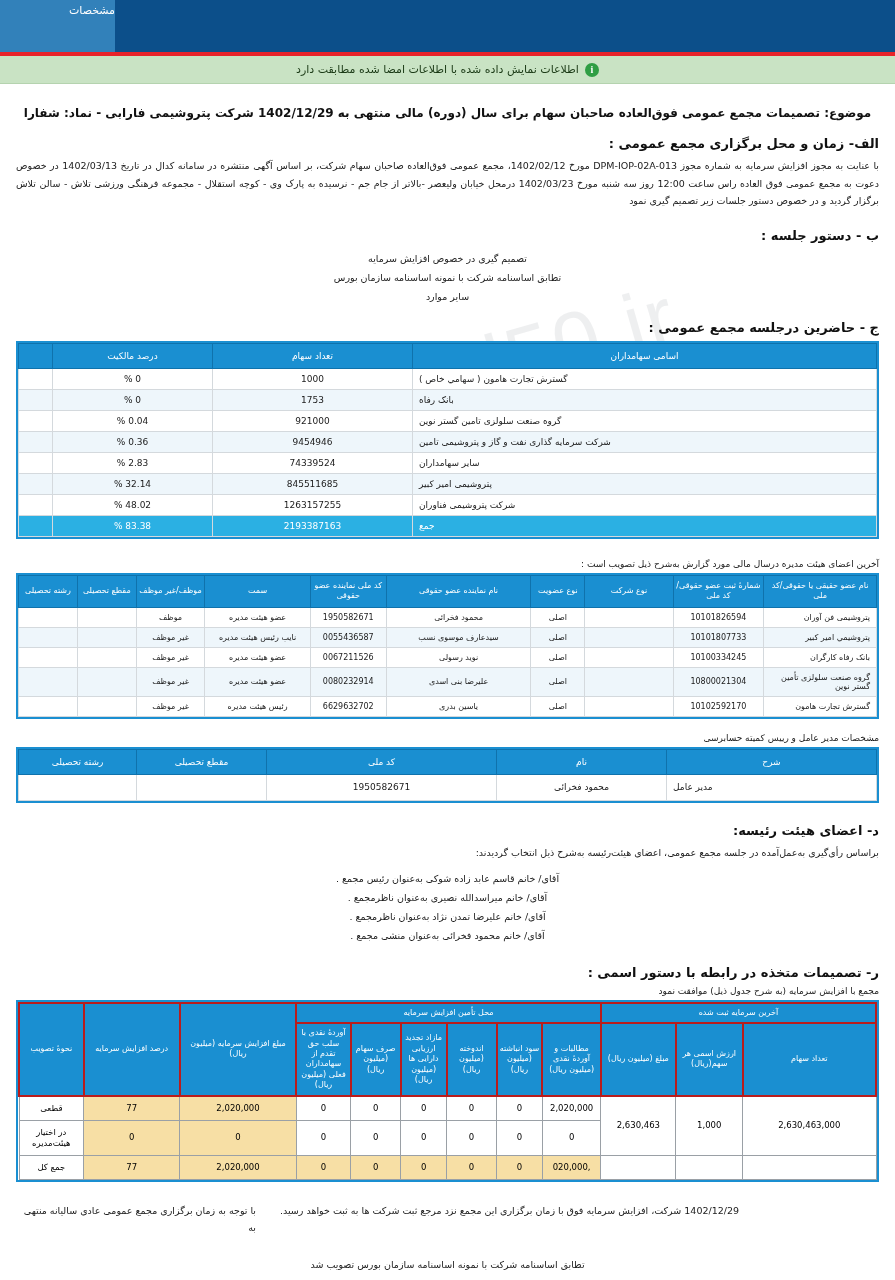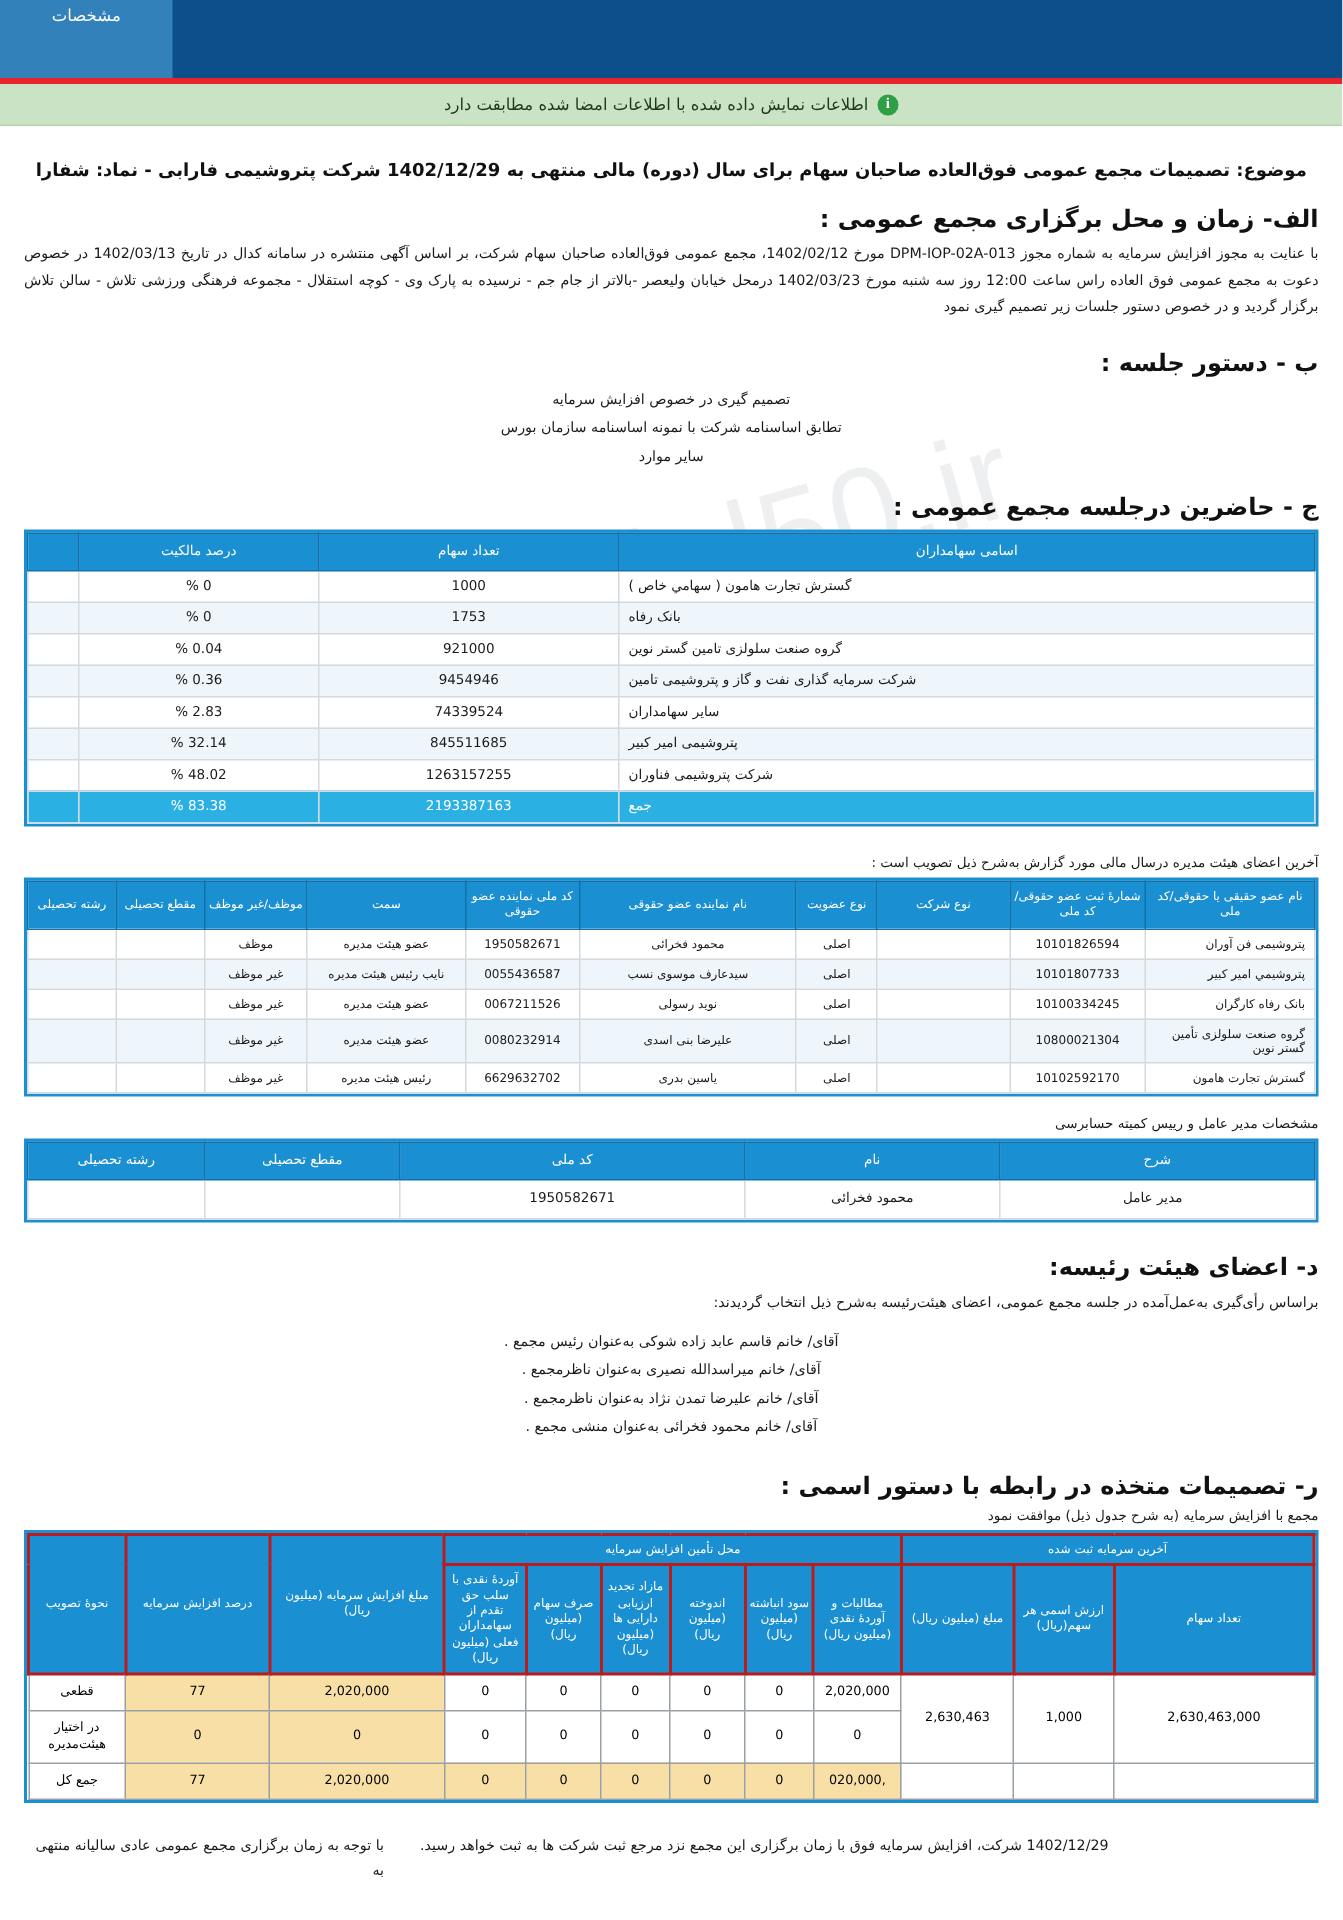--- a/index.html
+++ b/index.html
@@ -22,21 +22,21 @@
     align-items: flex-start;
   }
   .header-tab {
     width: 115px;
     height: 52px;
     background: #3281ba;
     color: #ffffff;
     font-size: 11px;
     display: flex;
     align-items: flex-start;
-    justify-content: center;
+    justify-content: flex-start;
     padding-top: 4px;
     letter-spacing: .3px;
   }
   .header-rest { flex: 1; height: 52px; background: #0c4f8a; }
   .red-rule { height: 4px; background: #e8232a; width: 100%; }
 
   
   .notice {
     background: #c9e3c4;
     border-bottom: 1px solid #b5d3af;
@@ -62,21 +62,21 @@
   .subject {
     text-align: center;
     font-size: 12px;
     font-weight: bold;
     color: #111;
     margin: 6px 0 14px 0;
     line-height: 1.5;
   }
 
   .sec-head {
-    font-size: 16px;
+    font-size: 13px;
     font-weight: bold;
     color: #111;
     text-align: right;
     margin: 0 0 6px 0;
   }
 
   .para {
     font-size: 9.5px;
     color: #1a1a1a;
     line-height: 1.85;
@@ -130,21 +130,21 @@
   
   table.board { font-size: 8px; }
   table.board th { padding: 5px 2px; font-size: 8px; line-height:1.3; }
   table.board td { padding: 5px 3px; font-size: 8px; }
   table.board td.r { text-align: right; padding-right: 6px; }
 
   .mini-label { font-size: 9px; color:#1a1a1a; text-align:right; margin: 0 0 4px 0; }
 
   
   table.ceo td { height: 26px; }
-  table.ceo td.r { text-align: center; padding-right: 12px; }
+  table.ceo td.r { text-align: left; padding-right: 12px; }
 
   
   table.cap {
     width: 100%;
     border-collapse: collapse;
     font-size: 8px;
     table-layout: fixed;
   }
   table.cap th {
     background: #1a8fd1;

